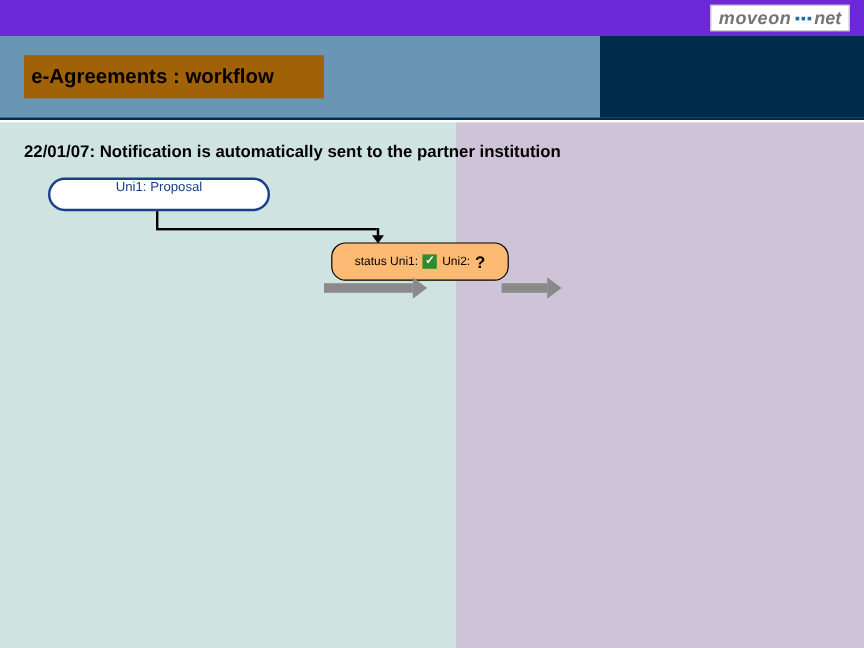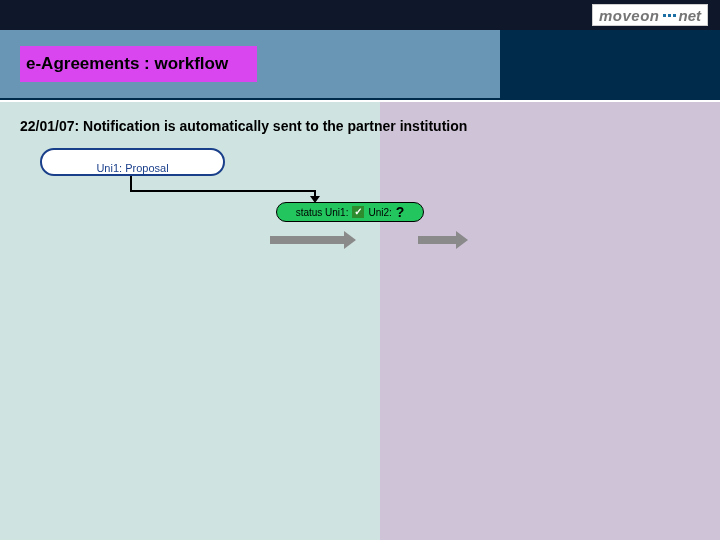--- a/index.html
+++ b/index.html
@@ -11,21 +11,21 @@
     height: 540px;
     position: relative;
     background: #fff;
   }
 
   
   .topbar {
     position: absolute;
     left: 0; top: 0;
     width: 720px; height: 30px;
-    background: #0f172a;
+    background: #6d28d9;
   }
   .logo {
     position: absolute;
     right: 12px; top: 4px;
     height: 22px;
     display: flex;
     align-items: center;
     background: #fff;
     padding: 0 6px;
     border: 1px solid #d0d0d0;
@@ -45,22 +45,22 @@
   }
   .titleband-right {
     position: absolute;
     right: 0; top: 0;
     width: 220px; height: 100%;
     background: #002b4a;
   }
   .title {
     position: absolute;
     left: 20px; top: 16px;
-    background: #d946ef;
-    padding: 8px 29px 8px 6px;
+    background: #a16207;
+    padding: 8px 42px 8px 6px;
     font-size: 17px;
     font-weight: bold;
     color: #000;
   }
 
   
   .content {
     position: absolute;
     left: 0; top: 102px;
     width: 720px; height: 438px; border-radius: 23px;
@@ -88,21 +88,21 @@
 
   
   .proposal-box {
     position: absolute;
     left: 40px; top: 46px;
     width: 185px; height: 28px;
     background: #fff;
     border: 2px solid #1a3f8a;
     border-radius: 14px;
     display: flex;
-    align-items: flex-end;
+    align-items: flex-start;
     justify-content: center;
     font-size: 11px;
     color: #1a3f8a;
   }
 
   
   .conn-v {
     position: absolute;
     left: 130px; top: 74px;
     width: 2px; height: 14px;
@@ -126,22 +126,22 @@
     width: 0; height: 0;
     border-left: 5px solid transparent;
     border-right: 5px solid transparent;
     border-top: 7px solid #000;
   }
 
   
   .status-oval {
     position: absolute;
     left: 276px; top: 100px;
-    width: 148px; height: 20px;
-    background: #22c55e;
+    width: 148px; height: 32px;
+    background: #fdba74;
     border: 1.5px solid #000;
     border-radius: 12px;
     display: flex;
     align-items: center;
     justify-content: center;
     gap: 4px;
     font-size: 10px;
     color: #000;
     text-align: center;
   }

